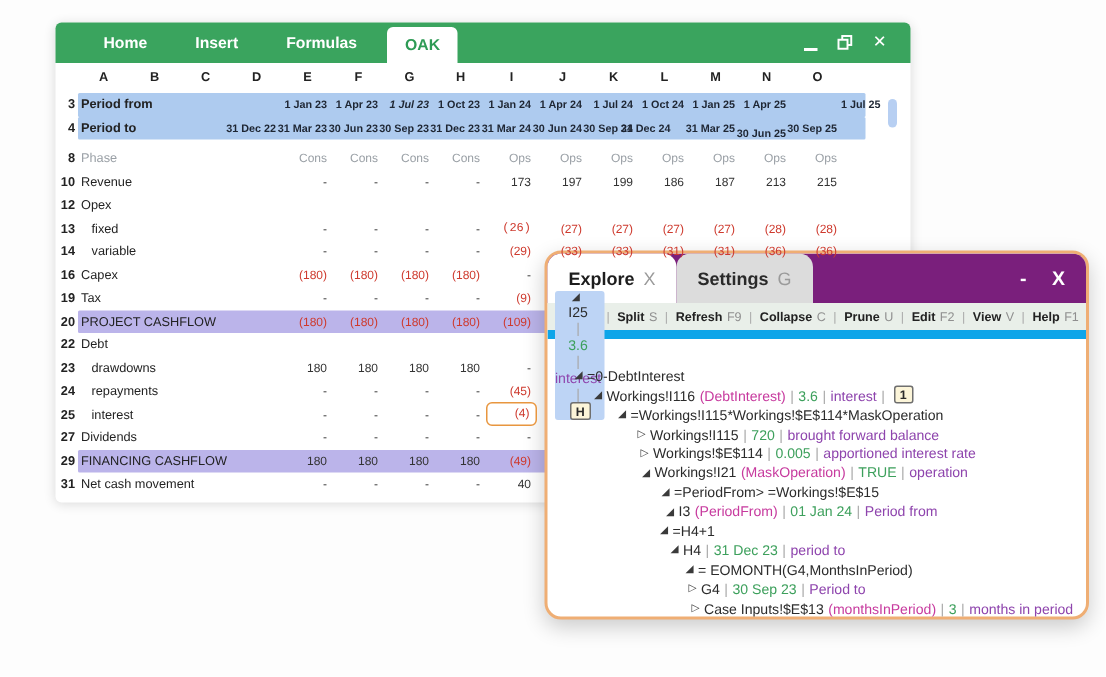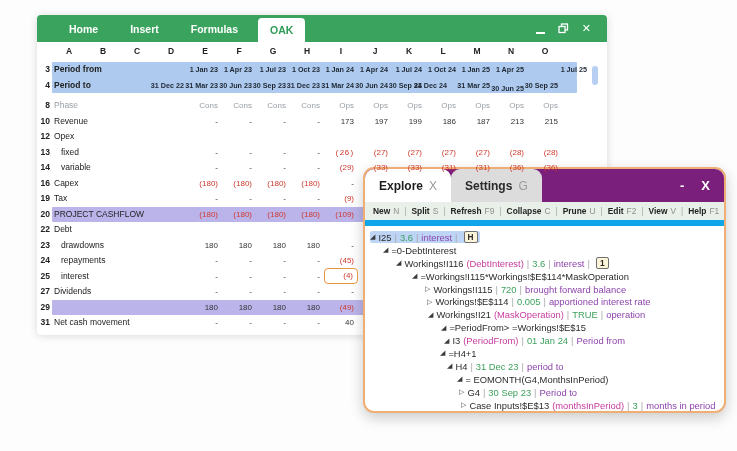--- a/index.html
+++ b/index.html
@@ -54,21 +54,21 @@
   #panel-controls{margin-left:auto;display:flex;align-items:center;gap:17px;padding-right:14px;}
   #panel-controls span{color:#fff;font-size:13px;font-weight:bold;cursor:default;}
   #panel-menu{height:18px;background:#e9efe9;display:flex;align-items:center;padding-left:8px;
               font-size:8.4px;white-space:nowrap;border-bottom:6px solid #0ea5e9;}
   .mitem{font-weight:bold;color:#222;cursor:default;}
   .mkey{color:#8f8f8f;font-weight:normal;margin-left:3px;}
   .msep{color:#aaa;margin:0 5px;}
   #tree{padding:5px 6px 4px 5px;}
   .tree-line{display:flex;align-items:center;height:12.9px;white-space:nowrap;font-size:9.4px;cursor:default;}
   .tl-content{display:flex;align-items:center;}
-  .tl-content.sel{background:#bdd4f5;border-radius:2px;padding-right:2px;}
+  .tl-content.sel{background:#bdd4f5;border-radius:2px;padding-right:2px;flex-direction:column;}
   .arrow{font-size:7px;color:#3a3a3a;margin-right:3px;flex:none;}
   .tok-ref{color:#2b2b2b;}
   .tok-formula{color:#2b2b2b;}
   .tok-name{color:#c73a9e;margin-left:3px;}
   .tok-val{color:#3da05c;}
   .tok-desc{color:#8e44ad;}
   .tok-sep{color:#a8a8a8;margin:0 3px;}
   .tok-key{border:1px solid #6f6f6f;background:#fcf5d9;color:#2b2b2b;font-weight:bold;font-size:8.3px;
            border-radius:2px;padding:0 3px;line-height:10px;margin-left:3px;}
 </style>
@@ -117,21 +117,21 @@
       <div class="srow row-dates">
         <div class="band"></div>
         <span class="rnum">3</span>
         <span class="rlabel">Period from</span>
         <div class="cell" style="left: 151px;">
           <span>1 Jan 23</span>
         </div>
         <div class="cell" style="left: 185px;">
           <span>1 Apr 23</span>
         </div>
-        <div class="cell" style="left: 219px;">
+        <div class="cell" style="left: 219px; font-style: italic;">
           <span>1 Jul 23</span>
         </div>
         <div class="cell" style="left: 253px;">
           <span>1 Oct 23</span>
         </div>
         <div class="cell" style="left: 287px;">
           <span>1 Jan 24</span>
         </div>
         <div class="cell" style="left: 321px;">
           <span>1 Apr 24</span>
@@ -479,20 +479,21 @@
         <div class="cell" style="left: 253px;">
           <span>-</span>
         </div>
         <div class="cell" style="left: 287px;">
           <span>-</span>
         </div>
       </div>
       <div class="srow row-total">
         <div class="band"></div>
         <span class="rnum">29</span>
+        <span class="rlabel">FINANCING CASHFLOW</span>
         <div class="cell" style="left: 151px;">
           <span>180</span>
         </div>
         <div class="cell" style="left: 185px;">
           <span>180</span>
         </div>
         <div class="cell" style="left: 219px;">
           <span>180</span>
         </div>
         <div class="cell" style="left: 253px;">

